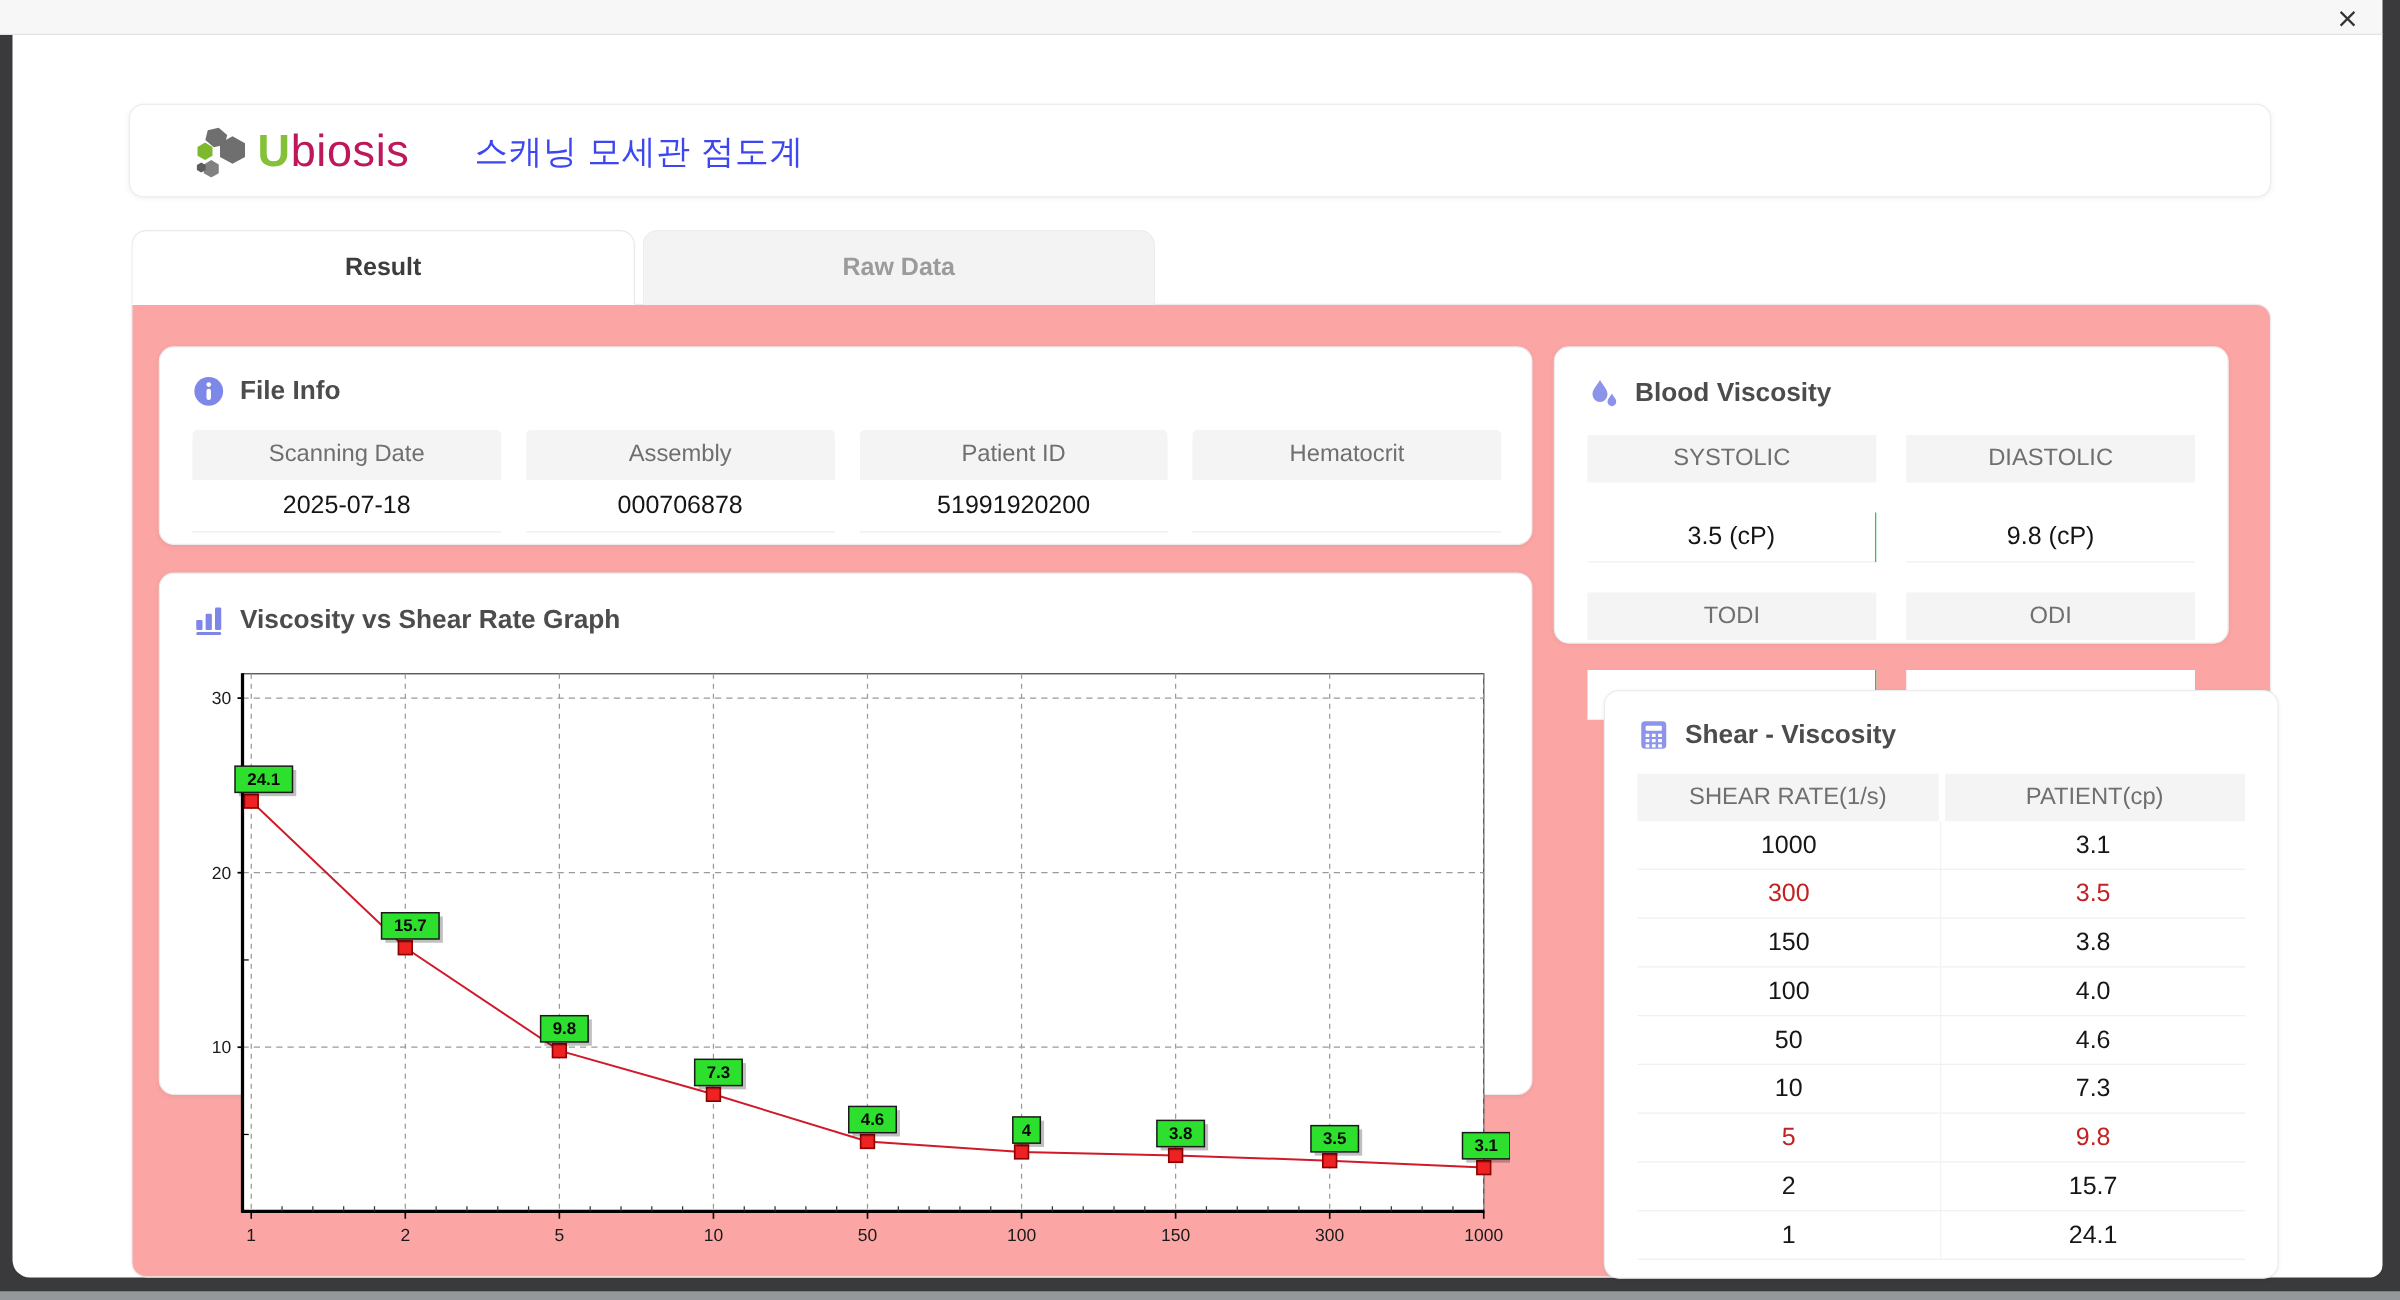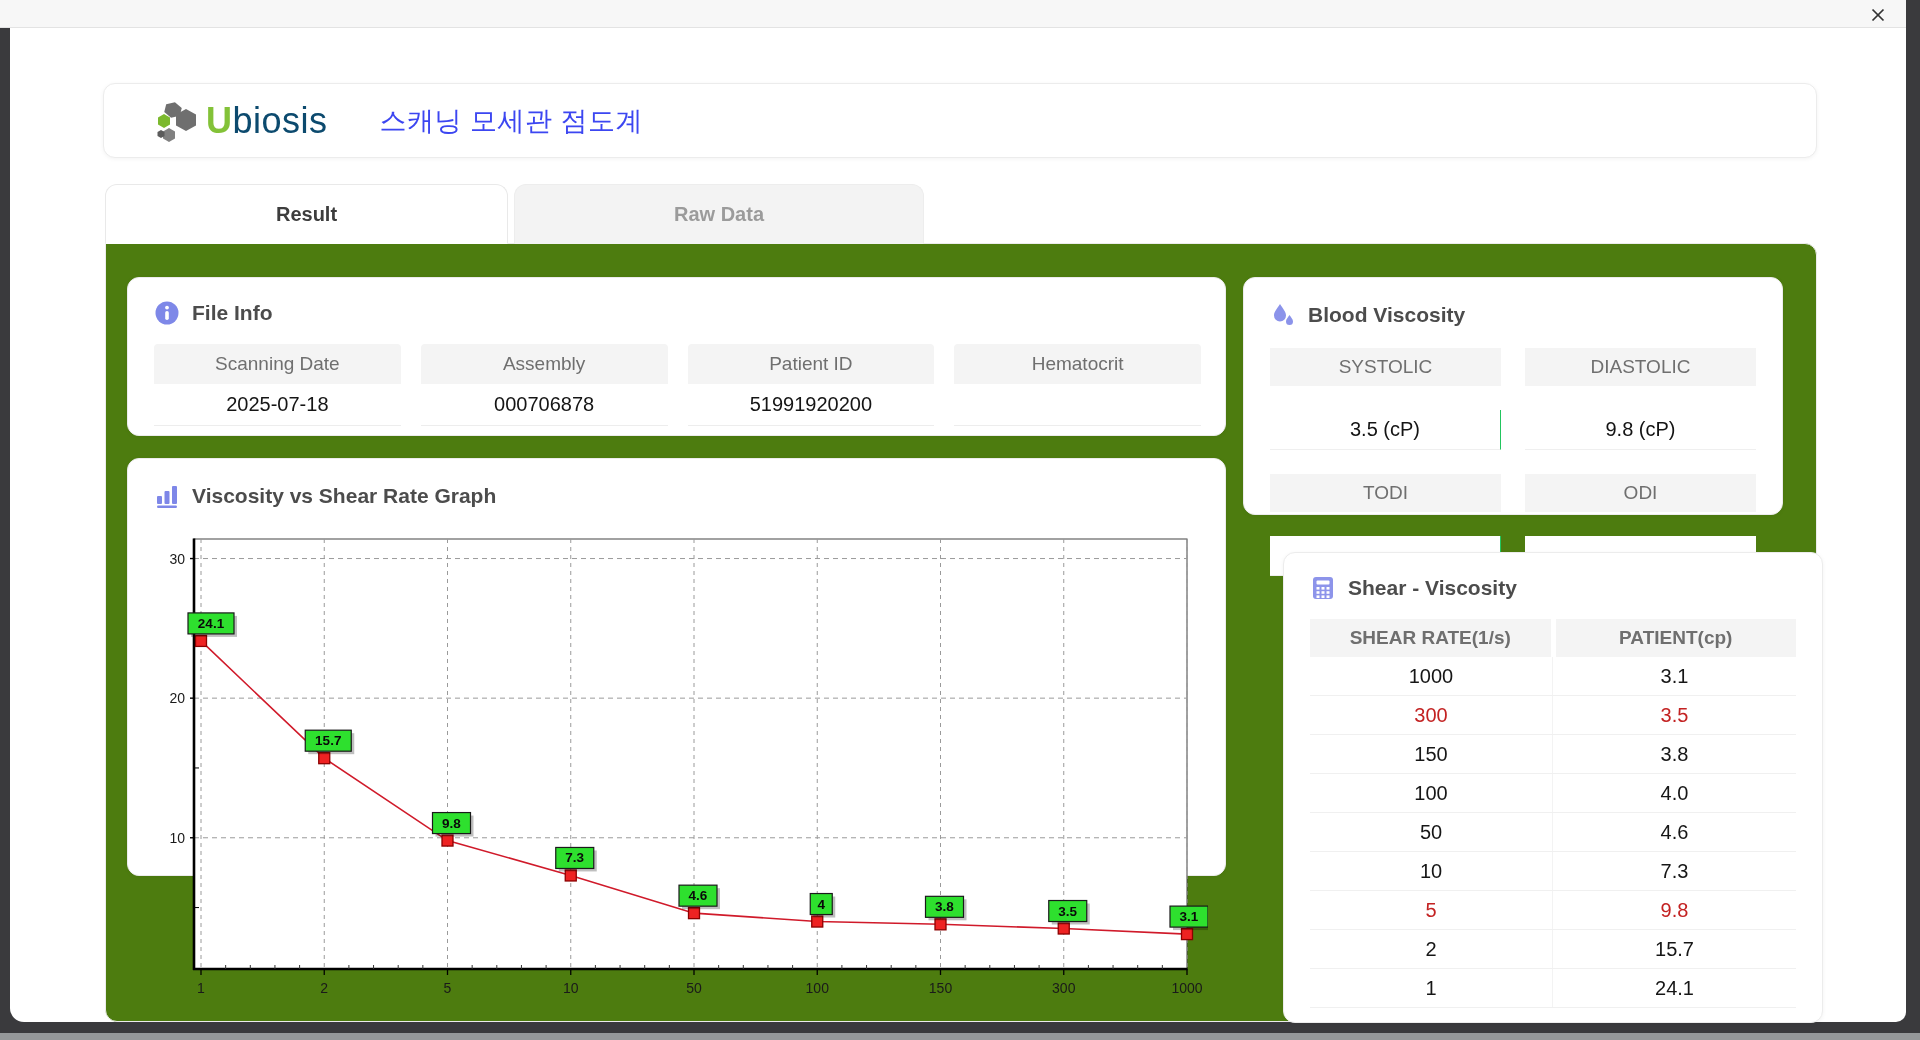--- a/index.html
+++ b/index.html
@@ -11,30 +11,30 @@
   .close-btn { position:absolute; right:18px; top:5px; width:20px; height:20px; cursor:pointer; display:flex; align-items:center; justify-content:center; }
   .bottombar { position:absolute; left:0; right:0; bottom:0; height:7px; background:#95989a; z-index:6; }
   .window { position:absolute; left:10px; top:28px; right:14px; bottom:18px; background:#ffffff; border-radius:0 0 10px 14px; z-index:1; }
 
   
   .card { background:#fff; border:1px solid #ececec; border-radius:12px; box-shadow:0 1px 4px rgba(0,0,0,.05); }
   .header-card { position:absolute; left:93px; top:55px; width:1714px; height:75px; display:flex; align-items:center; padding-left:52px; }
   .logo { display:flex; align-items:center; gap:6px; }
   .logo-text { font-size:36px; letter-spacing:.5px; }
   .logo-u { color:#83c238; font-weight:700; }
-  .logo-rest { color:#0c4a6e; font-weight:500; }
+  .logo-rest { color:#be185d; font-weight:500; }
   .app-title { margin-left:52px; font-size:27px; font-weight:400; color:#3c46f1; letter-spacing:.5px; }
 
   
   .tab { position:absolute; top:156px; height:60px; display:flex; align-items:center; justify-content:center; font-size:20px; font-weight:700; border-radius:12px 12px 0 0; cursor:pointer; z-index:3; }
   .tab-active { left:95px; width:403px; background:#fff; border:1px solid #e9e9e9; border-bottom:1px solid #ffffff; color:#3d3d3d; }
   .tab-inactive { left:504px; width:410px; background:#f3f3f3; border:1px solid #ededed; border-bottom:none; color:#9b9b9b; }
 
   
-  .content-card { position:absolute; left:95px; top:215px; width:1712px; height:779px; background:#4d7c0f; border:1px solid #ececec; border-radius:0 12px 12px 12px; z-index:2; }
+  .content-card { position:absolute; left:95px; top:215px; width:1712px; height:779px; background:#fca5a5; border:1px solid #ececec; border-radius:0 12px 12px 12px; z-index:2; }
 
   
   .panel-title { display:flex; align-items:center; gap:12px; font-size:21px; font-weight:700; color:#4c4c4c; }
 
   
   .fileinfo-card { position:absolute; left:21px; top:33px; width:1099px; height:159px; padding:22px 24px 0 26px; }
   .fi-fields { display:grid; grid-template-columns:repeat(4,1fr); column-gap:26px; margin-top:18px;gap:20px; }
   .fi-field .fi-label { background:#f4f4f4; height:40px; display:flex; align-items:center; justify-content:center; font-size:19px; color:#6f6f6f; border-radius:4px 4px 0 0; }
   .fi-field .fi-value { background:#fff; height:42px; display:flex; align-items:center; justify-content:center; font-size:20px; color:#151515; border-bottom:1px solid #ededed; }
 
@@ -44,21 +44,21 @@
 
   
   .bv-card { position:absolute; left:1137px; top:33px; width:540px; height:238px; padding:24px 26px 0 26px; }
   .bv-table { margin-top:20px; display:grid; grid-template-columns:1fr 1fr; column-gap:2px; row-gap:0;gap:24px; }
   .bv-h { background:#f4f4f4; height:38px; display:flex; align-items:center; justify-content:center; font-size:19px; color:#6f6f6f; }
   .bv-v { background:#fff; height:40px; display:flex; align-items:center; justify-content:center; font-size:20px; color:#141414; border-bottom:1px solid #efefef; }
   .bv-v.first { border-right:1px solid #22c55e; }
 
   .sv-card { position:absolute; left:1137px; top:308px; width:540px; height:471px; padding:22px 26px 0 26px;margin-left:40px; }
   .sv-table { margin-top:18px; }
-  .sv-head { display:grid; grid-template-columns:1fr 1fr; column-gap:5px;font-weight:bold; }
+  .sv-head { display:grid; grid-template-columns:1fr 1fr; column-gap:5px; }
   .sv-head > div { background:#f4f4f4; height:38px; display:flex; align-items:center; justify-content:center; font-size:19px; color:#6f6f6f; }
   .sv-row { display:grid; grid-template-columns:1fr 1fr; height:39px; border-bottom:1px solid #f0f0f0; }
   .sv-row > div { display:flex; align-items:center; justify-content:center; font-size:20px; color:#161616; }
   .sv-row > div:first-child { border-right:1px solid #f3f3f3; }
   .sv-row.hl > div { color:#c32222; }
 
   .icon-badge { width:26px; height:26px; flex:0 0 26px; }
 </style>
 </head>
 <body>

